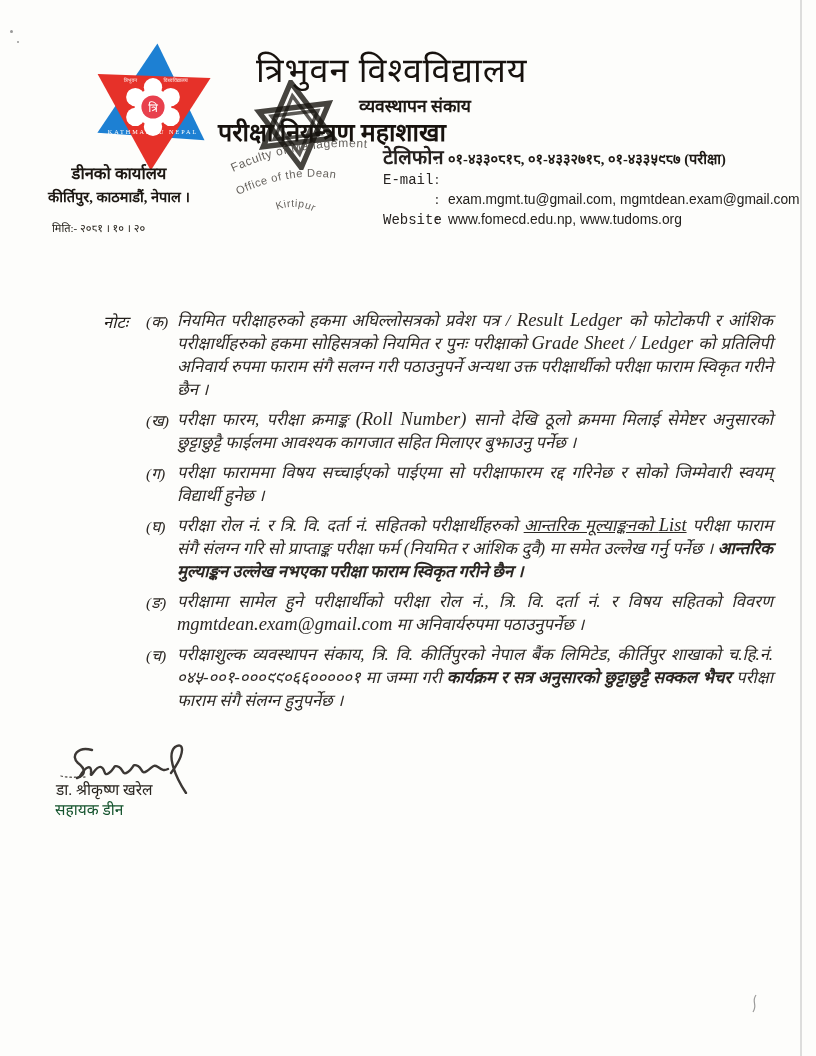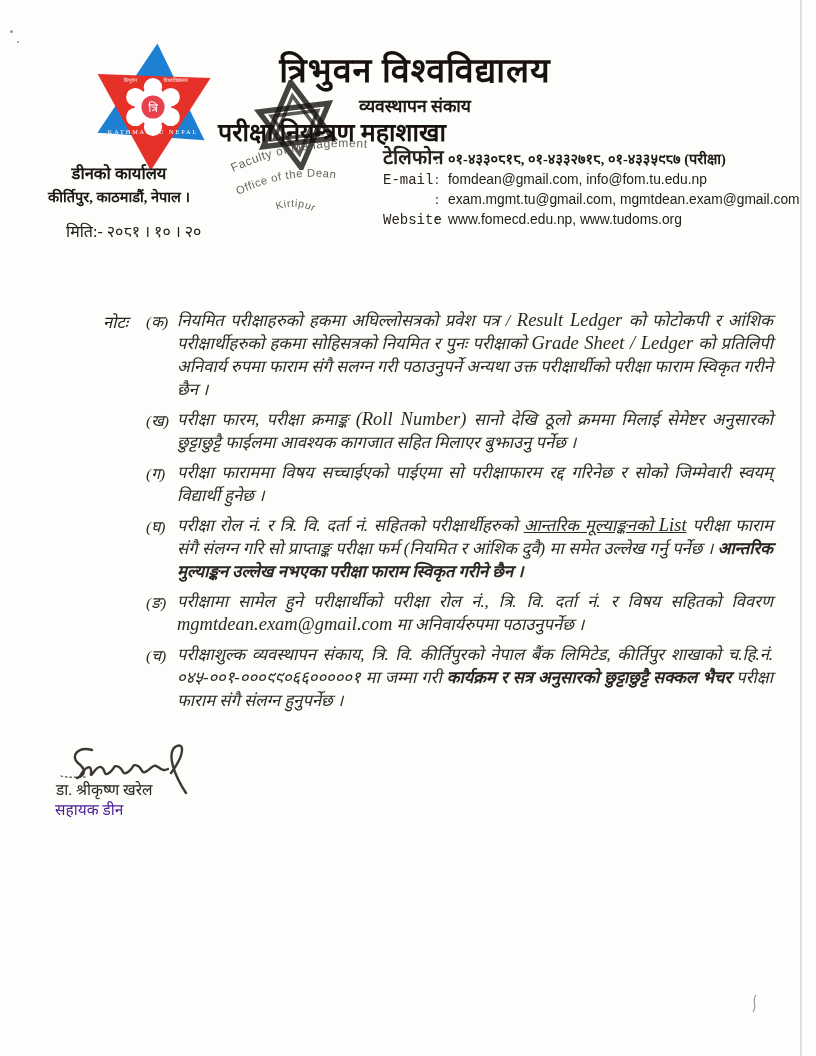--- a/index.html
+++ b/index.html
@@ -3,27 +3,27 @@
 <meta charset="utf-8">
 <title>Scanned Letter</title>
 <style>
   *{margin:0;padding:0;box-sizing:border-box}
   html,body{background:#e9e9e7}
   .page{position:relative;width:816px;height:1056px;margin:0 auto;background:#fdfdfb;
         font-family:"Liberation Serif",serif;color:#262220;overflow:hidden}
   .abs{position:absolute}
 
   
-  .univ{left:240px;top:46px;width:350px;text-align:center;font-size:34px;font-weight:700;letter-spacing:1px;color:#17120e}
+  .univ{left:256px;top:46px;width:350px;font-size:34px;font-weight:400;letter-spacing:1px;color:#17120e}
   .faculty{left:240px;top:93px;width:350px;text-align:center;font-size:17.5px;font-weight:700;color:#1c1712}
   .division{left:148px;top:114px;width:368px;text-align:center;font-size:25px;font-weight:700;color:#17120e}
   .office{left:34px;top:161px;width:170px;text-align:center;font-weight:700;color:#1c1712}
   .office-l1{font-size:16.5px}
   .office-l2{font-size:14.5px;margin-top:2px}
-  .date{left:66px;top:220px;font-size:16px;color:#242019}
+  .date{left:52px;top:220px;font-size:11px;color:#242019}
 
   
   .contact{left:383px;top:148px;width:430px;line-height:19.5px}
   .crow{display:flex;align-items:baseline}
   .clabel-np{width:52px;flex:none;font-weight:700;font-size:20px}
   .clabel-en{width:52px;flex:none;font-family:Liberation Mono, monospace;font-size:14px}
   .ccolon{width:13px;flex:none;font-size:14px}
   .cval-np{flex:1;font-weight:700;font-size:14.5px;color:#1d1914}
   .cval-en{flex:1;font-family:"Liberation Sans",sans-serif;font-size:13.8px;color:#23201c}
 
@@ -37,21 +37,21 @@
   .notes{left:146px;top:309px;width:627px}
   .note-item{display:flex;margin-bottom:7px}
   .marker{flex:none;width:31px;font-size:15.5px;font-style:italic;padding-top:1px;color:#2c2824}
   .note-text{flex:1;font-size:16.6px;font-style:italic;line-height:23px;text-align:justify;color:#2b2723}
   .seg.en{font-size:18.5px}
   .seg.b{font-weight:700}
   .seg.u{text-decoration:underline}
 
   
   .sig-name{left:56px;top:778px;font-size:15.5px;color:#2a2621}
-  .sig-title{left:55px;top:798px;font-size:15.5px;color:#4c1d95}
+  .sig-title{left:55px;top:798px;font-size:15.5px;color:#14532d}
 
   
   .scanline{left:800px;top:0;width:2px;height:1056px;background:rgba(110,110,110,.22)}
   .speck{border-radius:50%;background:#6d6d6d;opacity:.7}
 </style>
 </head>
 <body>
 
 <div class="page">
 
@@ -109,21 +109,20 @@
 
   <div class="abs contact">
     <div class="crow">
       <span class="clabel-np">टेलिफोन</span>
       <span class="ccolon">:</span>
       <span class="cval-np">०१-४३३०८१८, ०१-४३३२७१८, ०१-४३३५९८७ (परीक्षा)</span>
     </div>
     <div class="crow">
       <span class="clabel-en">E-mail</span>
       <span class="ccolon">:</span>
-      <span class="cval-en">fomdean@gmail.com, info@fom.tu.edu.np</span>
     </div>
     <div class="crow">
       <span class="clabel-en"></span>
       <span class="ccolon">:</span>
       <span class="cval-en">exam.mgmt.tu@gmail.com, mgmtdean.exam@gmail.com</span>
     </div>
     <div class="crow">
       <span class="clabel-en">Website</span>
       <span class="ccolon">:</span>
       <span class="cval-en">www.fomecd.edu.np, www.tudoms.org</span>

